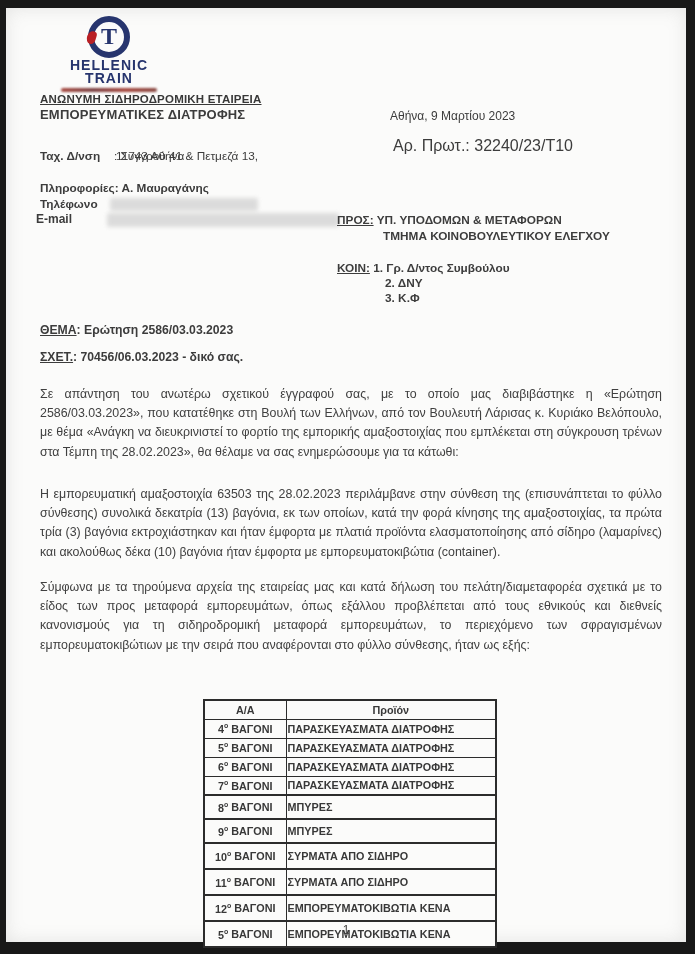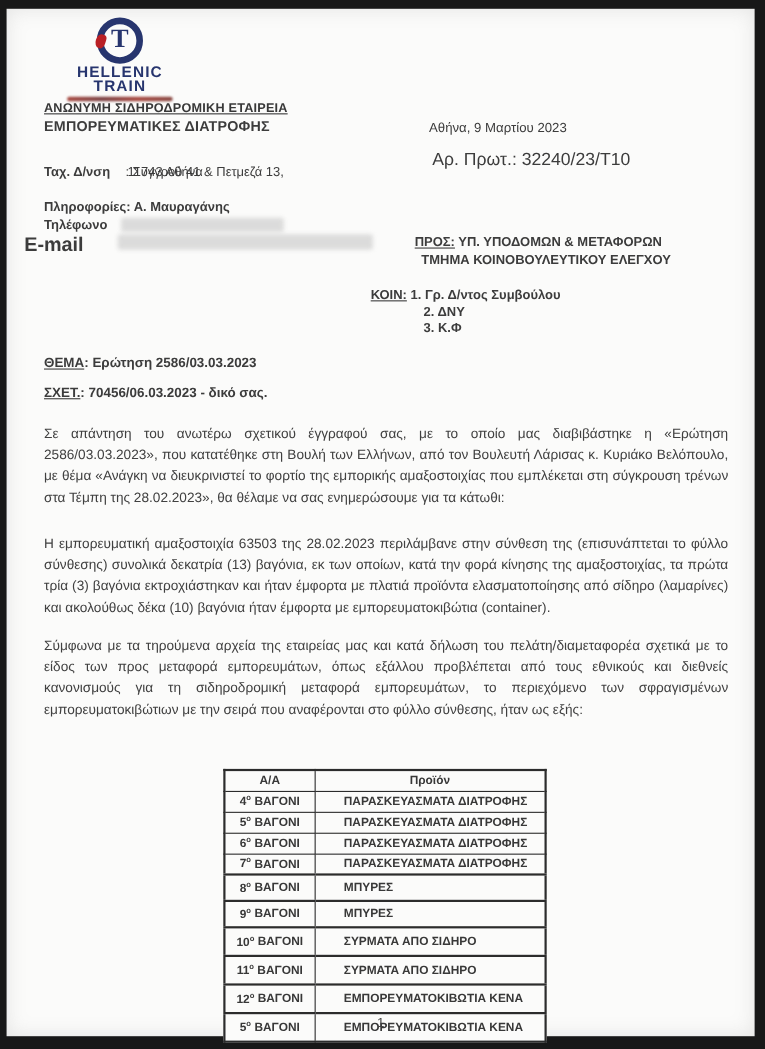--- a/index.html
+++ b/index.html
@@ -48,29 +48,29 @@
 
   
   .dept { left:34px; top:99px; font-size:13px; font-weight:700; letter-spacing:.2px; }
   .city-date { left:384px; top:101px; font-size:12px; }
   .addr-row { left:34px; top:126px; font-size:11.8px; width:320px; }
   .addr-label { font-weight:700; display:inline-block; width:74px;margin-top:15px; }
   .addr-line2 { left:110px; top:141px; font-size:11.8px; }
   .protocol { left:387px; top:129px; font-size:16px; }
   .info-line { left:34px; top:173px; font-size:11.8px; font-weight:700; }
   .phone-line { left:34px; top:189px; font-size:11.8px; font-weight:700; }
-  .email-line { left:16px; top:204px; font-size:18px; font-weight:700; }
+  .email-line { left:30px; top:204px; font-size:12px; font-weight:700; }
   .redact {
     background:#c7c7c7; opacity:.6; filter:blur(2px); border-radius:2px;
   }
   .redact-phone { left:104px; top:190px; width:148px; height:13px; }
   .redact-email { left:101px; top:205px; width:232px; height:14px; }
 
   
-  .pros-line1 { left:331px; top:205px; font-size:11.8px; font-weight:700;margin-left:40px; }
+  .pros-line1 { left:331px; top:205px; font-size:11.8px; font-weight:700; }
   .pros-line2 { left:377px; top:221px; font-size:11.8px; font-weight:700; }
   .koin-line1 { left:331px; top:253px; font-size:11.8px; font-weight:700; }
   .koin-item2 { left:379px; top:268px; font-size:11.8px; font-weight:700; }
   .koin-item3 { left:379px; top:283px; font-size:11.8px; font-weight:700; }
   .ulabel { text-decoration:underline; }
 
   
   .subject-line { left:34px; top:315px; font-size:12.2px; font-weight:700; }
   .ref-line { left:34px; top:342px; font-size:12.2px; font-weight:700; }
 
@@ -79,21 +79,21 @@
   .para1 { top:377px; }
   .para2 { top:477px; }
   .para3 { top:570px; }
 
   
   .cargo-table { left:197px; top:659px;margin-top:32px; }
   table { border-collapse:collapse; background:#fbfbfa; }
   th, td { border:1.5px solid #2c2c2c; font-size:10.8px; color:#383838; }
   th { font-weight:700; height:19px; text-align:center; }
   .c-aa { width:82px; text-align:center; font-weight:600; white-space:nowrap; }
-  .c-prod { width:210px; padding-left:26px; font-weight:600; white-space:nowrap; }
+  .c-prod { width:210px; padding-left:1px; font-weight:600; white-space:nowrap; }
   tbody tr:nth-child(-n+4) td { height:19px; }
   tbody tr:nth-child(5) td, tbody tr:nth-child(6) td { height:24px; border-top-width:2px; }
   tbody tr:nth-child(n+7) td { height:26px; border-top-width:2px; }
   table { border:2px solid #2c2c2c; }
   sup.ord { font-size:7px; vertical-align:super; }
   .unit-sp { margin-left:3px; }
 
   
   .page-num { left:0; top:915px; width:680px; text-align:center; font-size:12px; color:#444; }
 </style>

